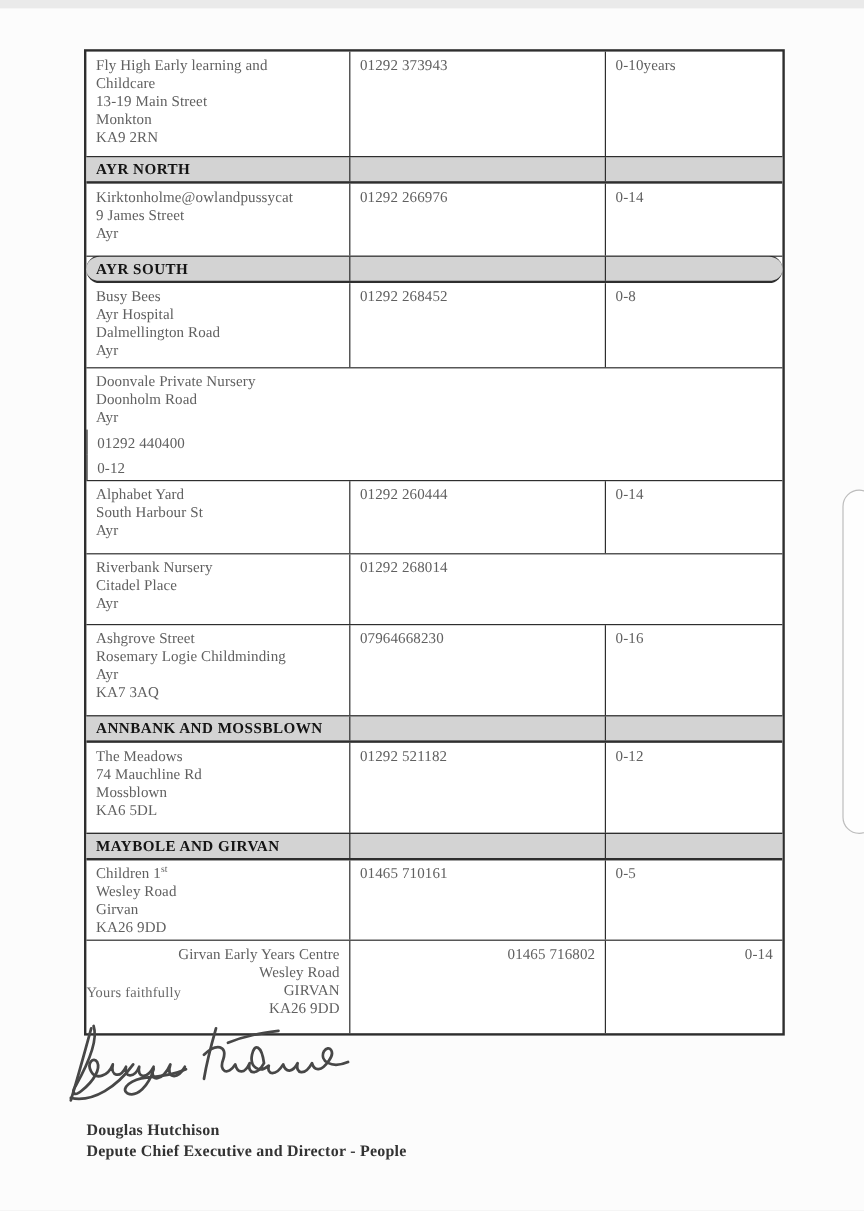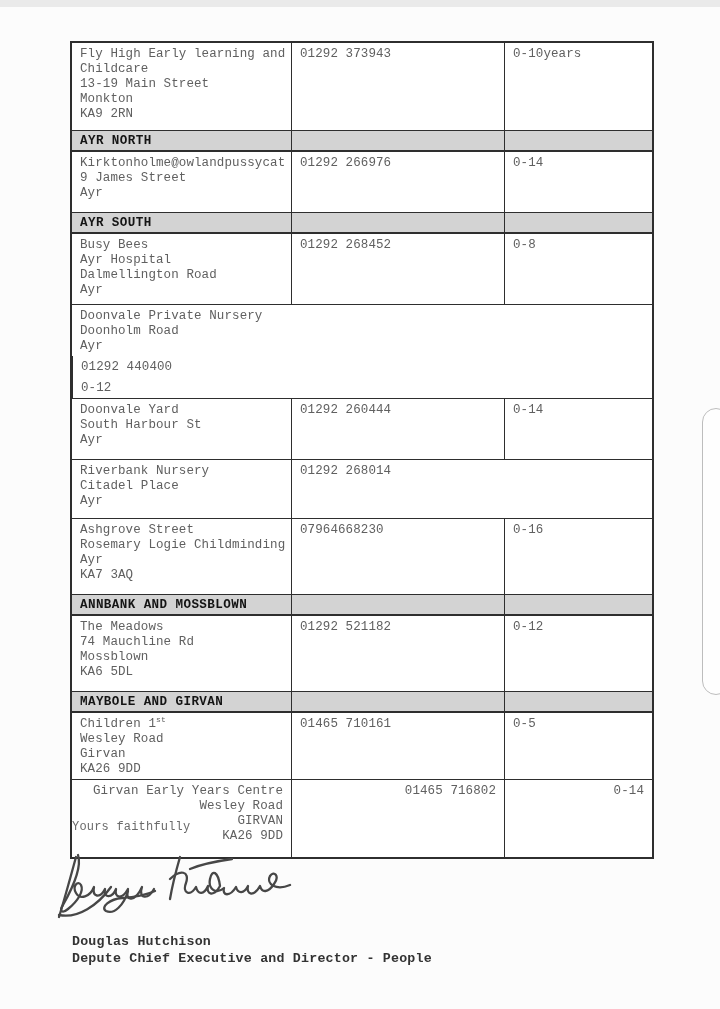--- a/index.html
+++ b/index.html
@@ -1,19 +1,19 @@
 <!DOCTYPE html>
 <html><head>
 <meta charset="utf-8">
 <style>
   html,body{margin:0;padding:0;background:#e9e9e9;}
   .page{
     position:relative;width:720px;height:1009px;margin:0;
     background:#fcfcfc;overflow:hidden;
-    font-family:Liberation Mono, monospace;
+    font-family:Liberation Serif, serif;
   }
   .top-edge{position:absolute;top:0;left:0;right:0;height:7px;background:#eaeaea;}
   .doc-table{
     position:absolute;left:70px;top:41px;width:584px;
     border:2px solid var(--table-border);
     background:#fff;box-sizing:border-box;
   }
   .row{display:flex;box-sizing:border-box;border-bottom:1px solid var(--table-border);}
   .row:last-child{border-bottom:none;text-align:right;}
   .section-row{
@@ -79,21 +79,21 @@
       </div>
       <div class="row entry-row" style="min-height: 61px;">
         <div class="cell c1">
           <div class="addr-line">Kirktonholme@owlandpussycat</div>
           <div class="addr-line">9 James Street</div>
           <div class="addr-line">Ayr</div>
         </div>
         <div class="cell c2">01292 266976</div>
         <div class="cell c3">0-14</div>
       </div>
-      <div class="row section-row" style="min-height: 20px;">
+      <div class="row section-row" style="min-height: 20px; border-radius: 11px;">
         <div class="cell c1 section-label">AYR SOUTH</div>
         <div class="cell c2"></div>
         <div class="cell c3"></div>
       </div>
       <div class="row entry-row" style="min-height: 71px;">
         <div class="cell c1">
           <div class="addr-line">Busy Bees</div>
           <div class="addr-line">Ayr Hospital</div>
           <div class="addr-line">Dalmellington Road</div>
           <div class="addr-line">Ayr</div>
@@ -105,21 +105,21 @@
         <div class="cell c1">
           <div class="addr-line">Doonvale Private Nursery</div>
           <div class="addr-line">Doonholm Road</div>
           <div class="addr-line">Ayr</div>
         </div>
         <div class="cell c2">01292 440400</div>
         <div class="cell c3">0-12</div>
       </div>
       <div class="row entry-row" style="min-height: 61px;">
         <div class="cell c1">
-          <div class="addr-line">Doonvale Yard</div>
+          <div class="addr-line">Alphabet Yard</div>
           <div class="addr-line">South Harbour St</div>
           <div class="addr-line">Ayr</div>
         </div>
         <div class="cell c2">01292 260444</div>
         <div class="cell c3">0-14</div>
       </div>
       <div class="row entry-row" style="min-height: 59px;">
         <div class="cell c1">
           <div class="addr-line">Riverbank Nursery</div>
           <div class="addr-line">Citadel Place</div>

